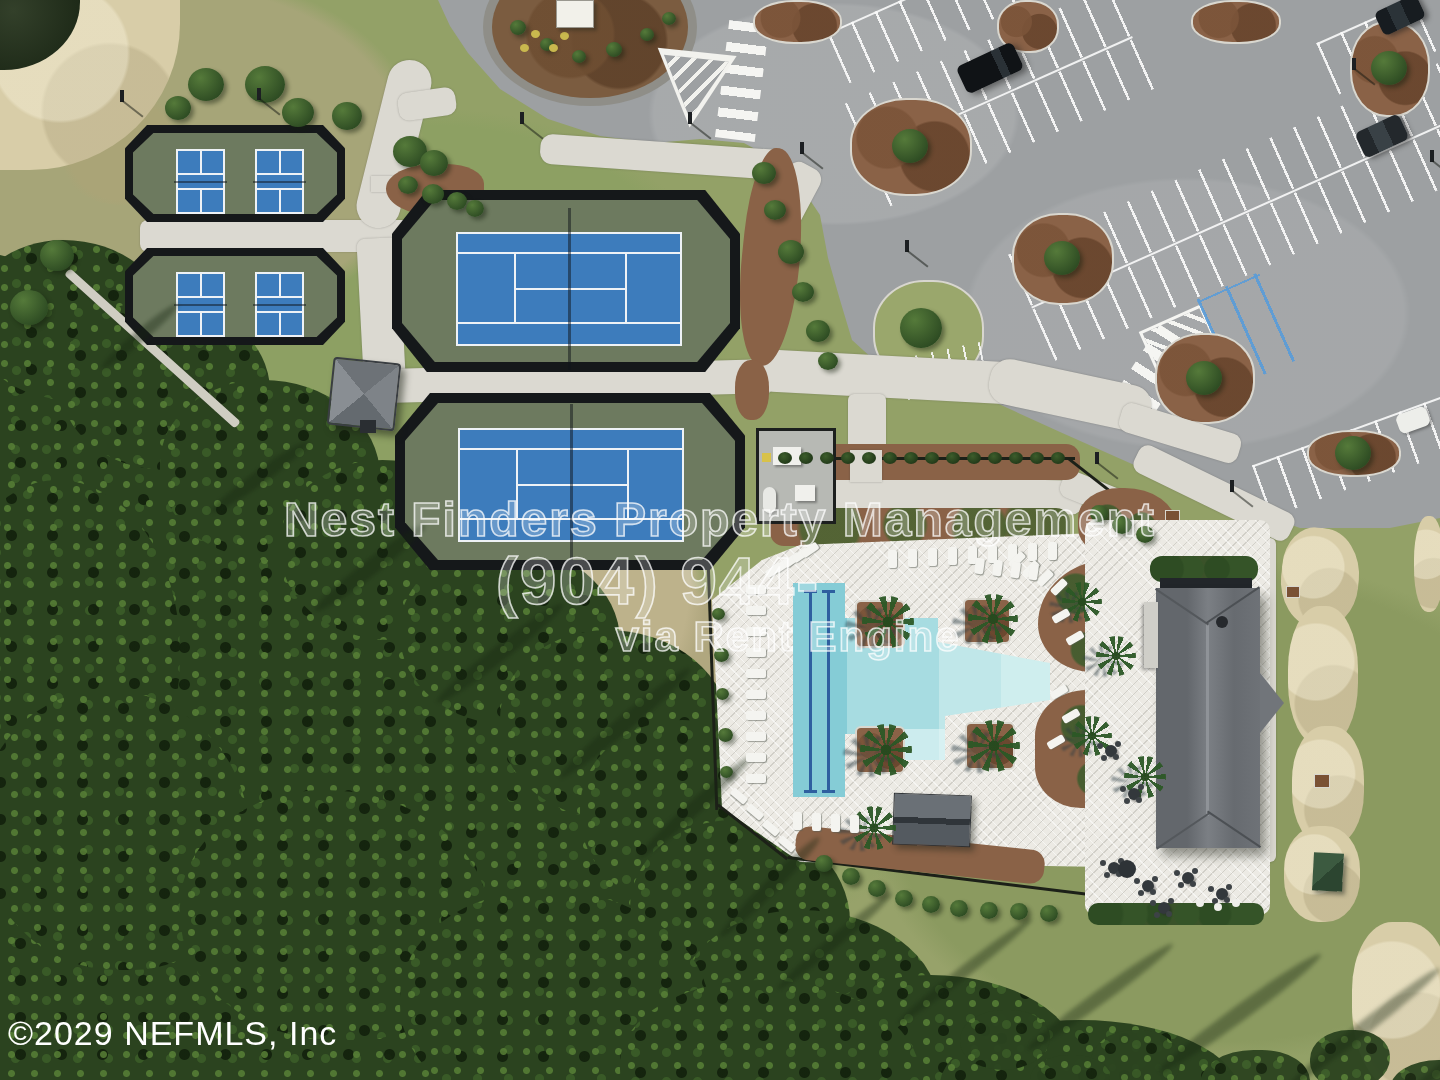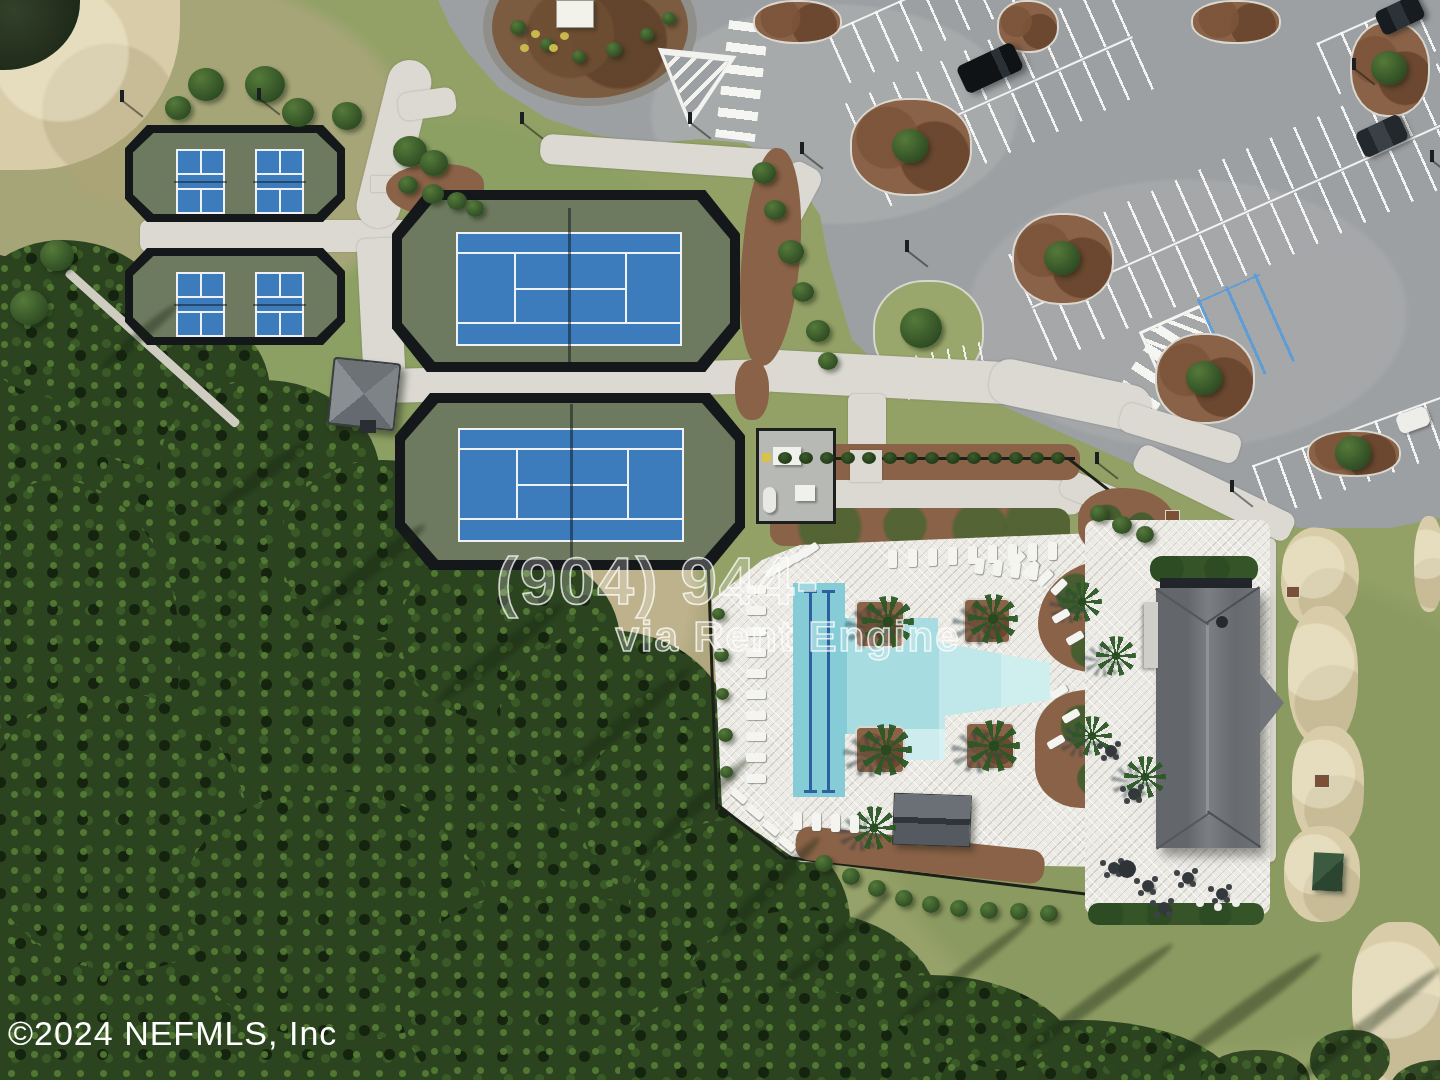--- a/index.html
+++ b/index.html
@@ -507,16 +507,17 @@
       <div style="position: absolute; left: 1230px; top: 480px; width: 4px; height: 12px; background: rgb(28, 31, 34);"></div>
       <div style="position: absolute; left: 1233px; top: 490px; width: 26px; height: 2px; background: rgba(20, 24, 18, 0.5); transform: rotate(38deg); transform-origin: 0px 0px;"></div>
       <div style="position: absolute; left: 1352px; top: 58px; width: 4px; height: 12px; background: rgb(28, 31, 34);"></div>
       <div style="position: absolute; left: 1355px; top: 68px; width: 26px; height: 2px; background: rgba(20, 24, 18, 0.5); transform: rotate(38deg); transform-origin: 0px 0px;"></div>
       <div style="position: absolute; left: 1430px; top: 150px; width: 4px; height: 12px; background: rgb(28, 31, 34);"></div>
       <div style="position: absolute; left: 1433px; top: 160px; width: 26px; height: 2px; background: rgba(20, 24, 18, 0.5); transform: rotate(38deg); transform-origin: 0px 0px;"></div>
       <div style="position: absolute; left: 905px; top: 240px; width: 4px; height: 12px; background: rgb(28, 31, 34);"></div>
       <div style="position: absolute; left: 908px; top: 250px; width: 26px; height: 2px; background: rgba(20, 24, 18, 0.5); transform: rotate(38deg); transform-origin: 0px 0px;"></div>
     </div>
 
+  <div class="wm" style="top:496px;font-size:48px;">Nest Finders Property Management</div>
   <div class="wm" style="top:548px;font-size:66px;transform:translateX(-62px);">(904) 944-</div>
   <div class="wm" style="top:616px;font-size:42px;transform:translateX(68px);">via Rent Engine</div>
-  <div class="copyright">©2024 NEFMLS, Inc</div>
+  <div class="copyright">©2029 NEFMLS, Inc</div>
 </div>
 
 </body></html>

